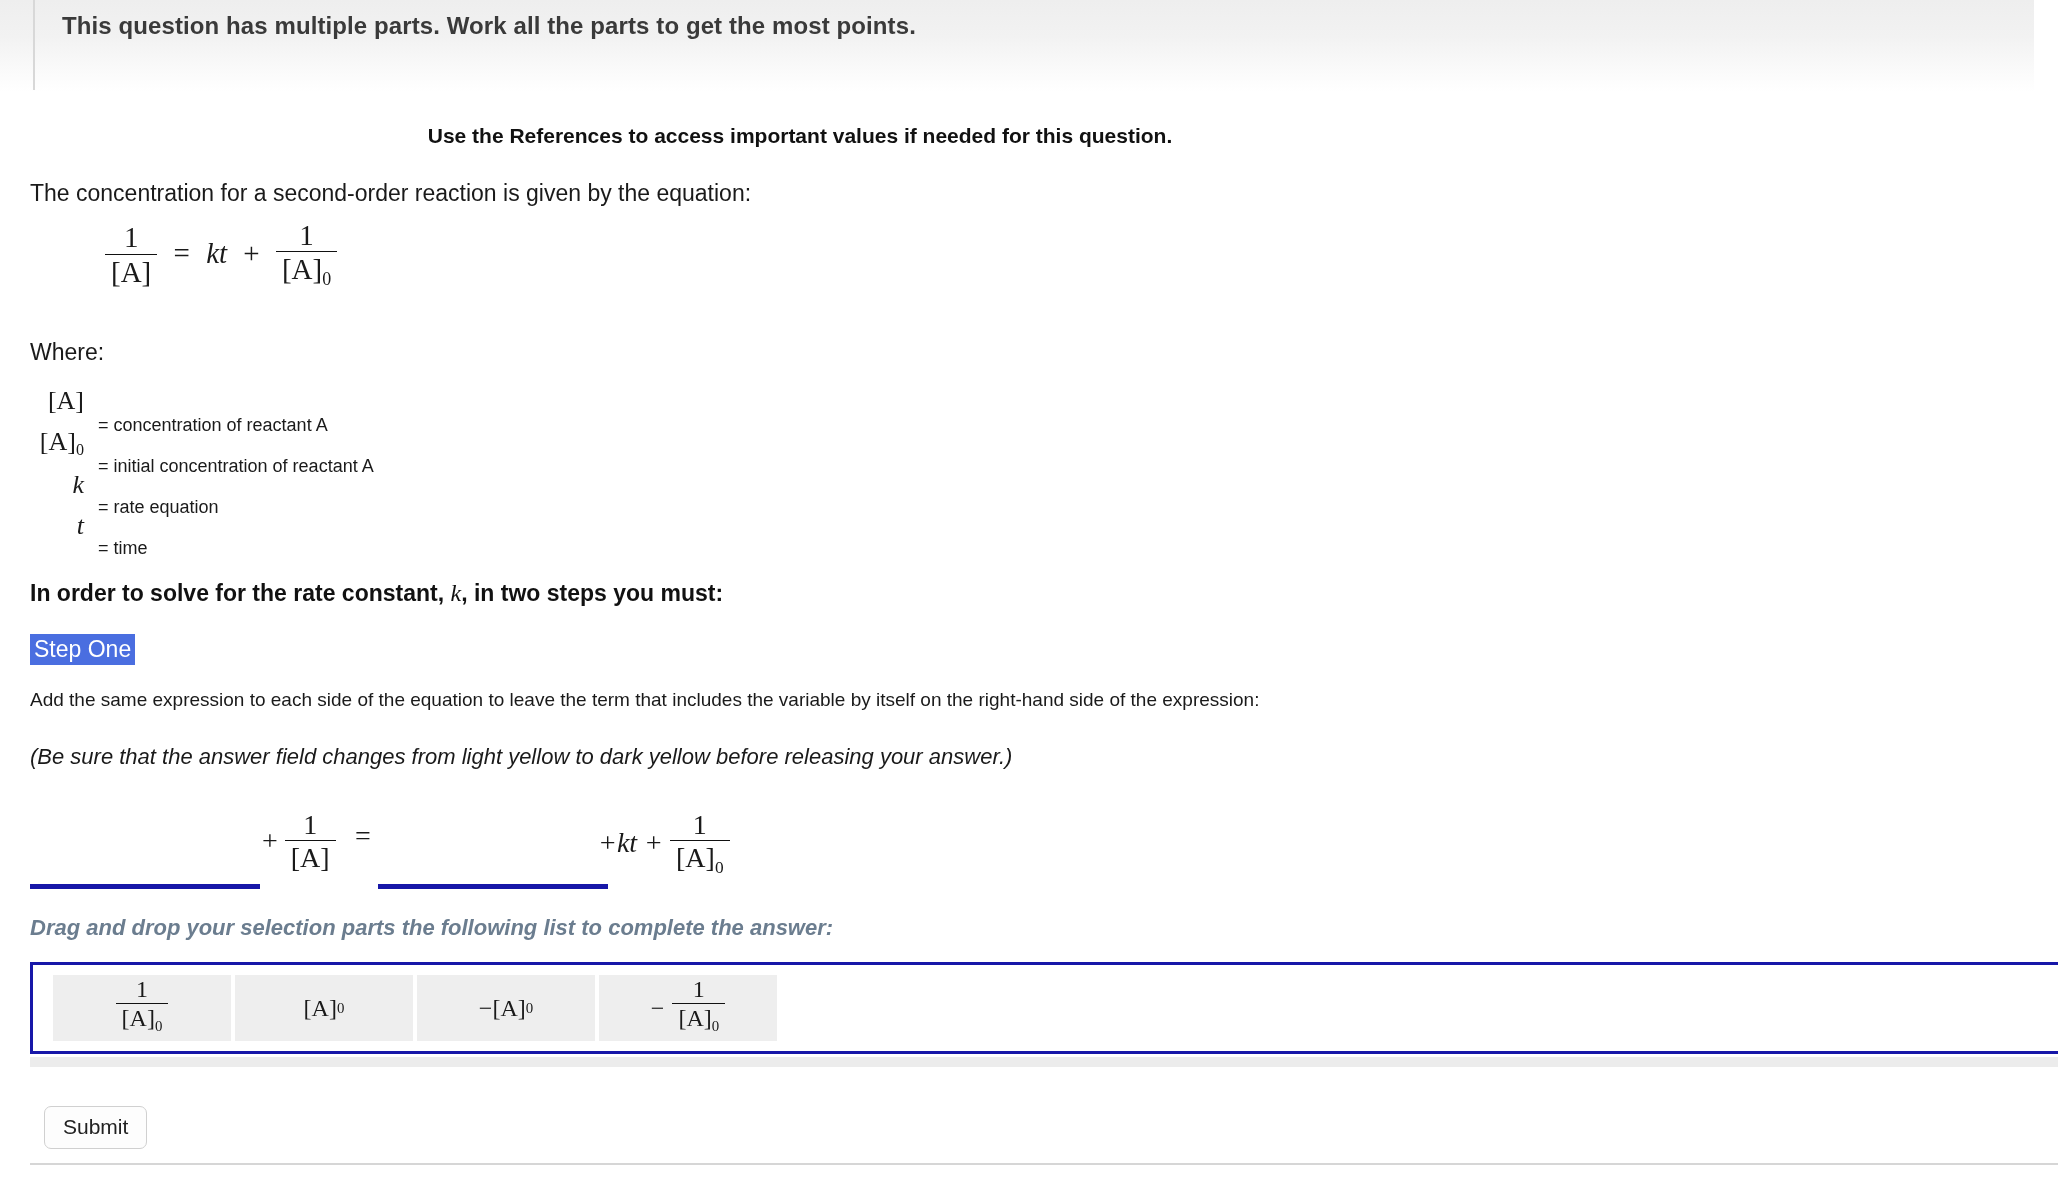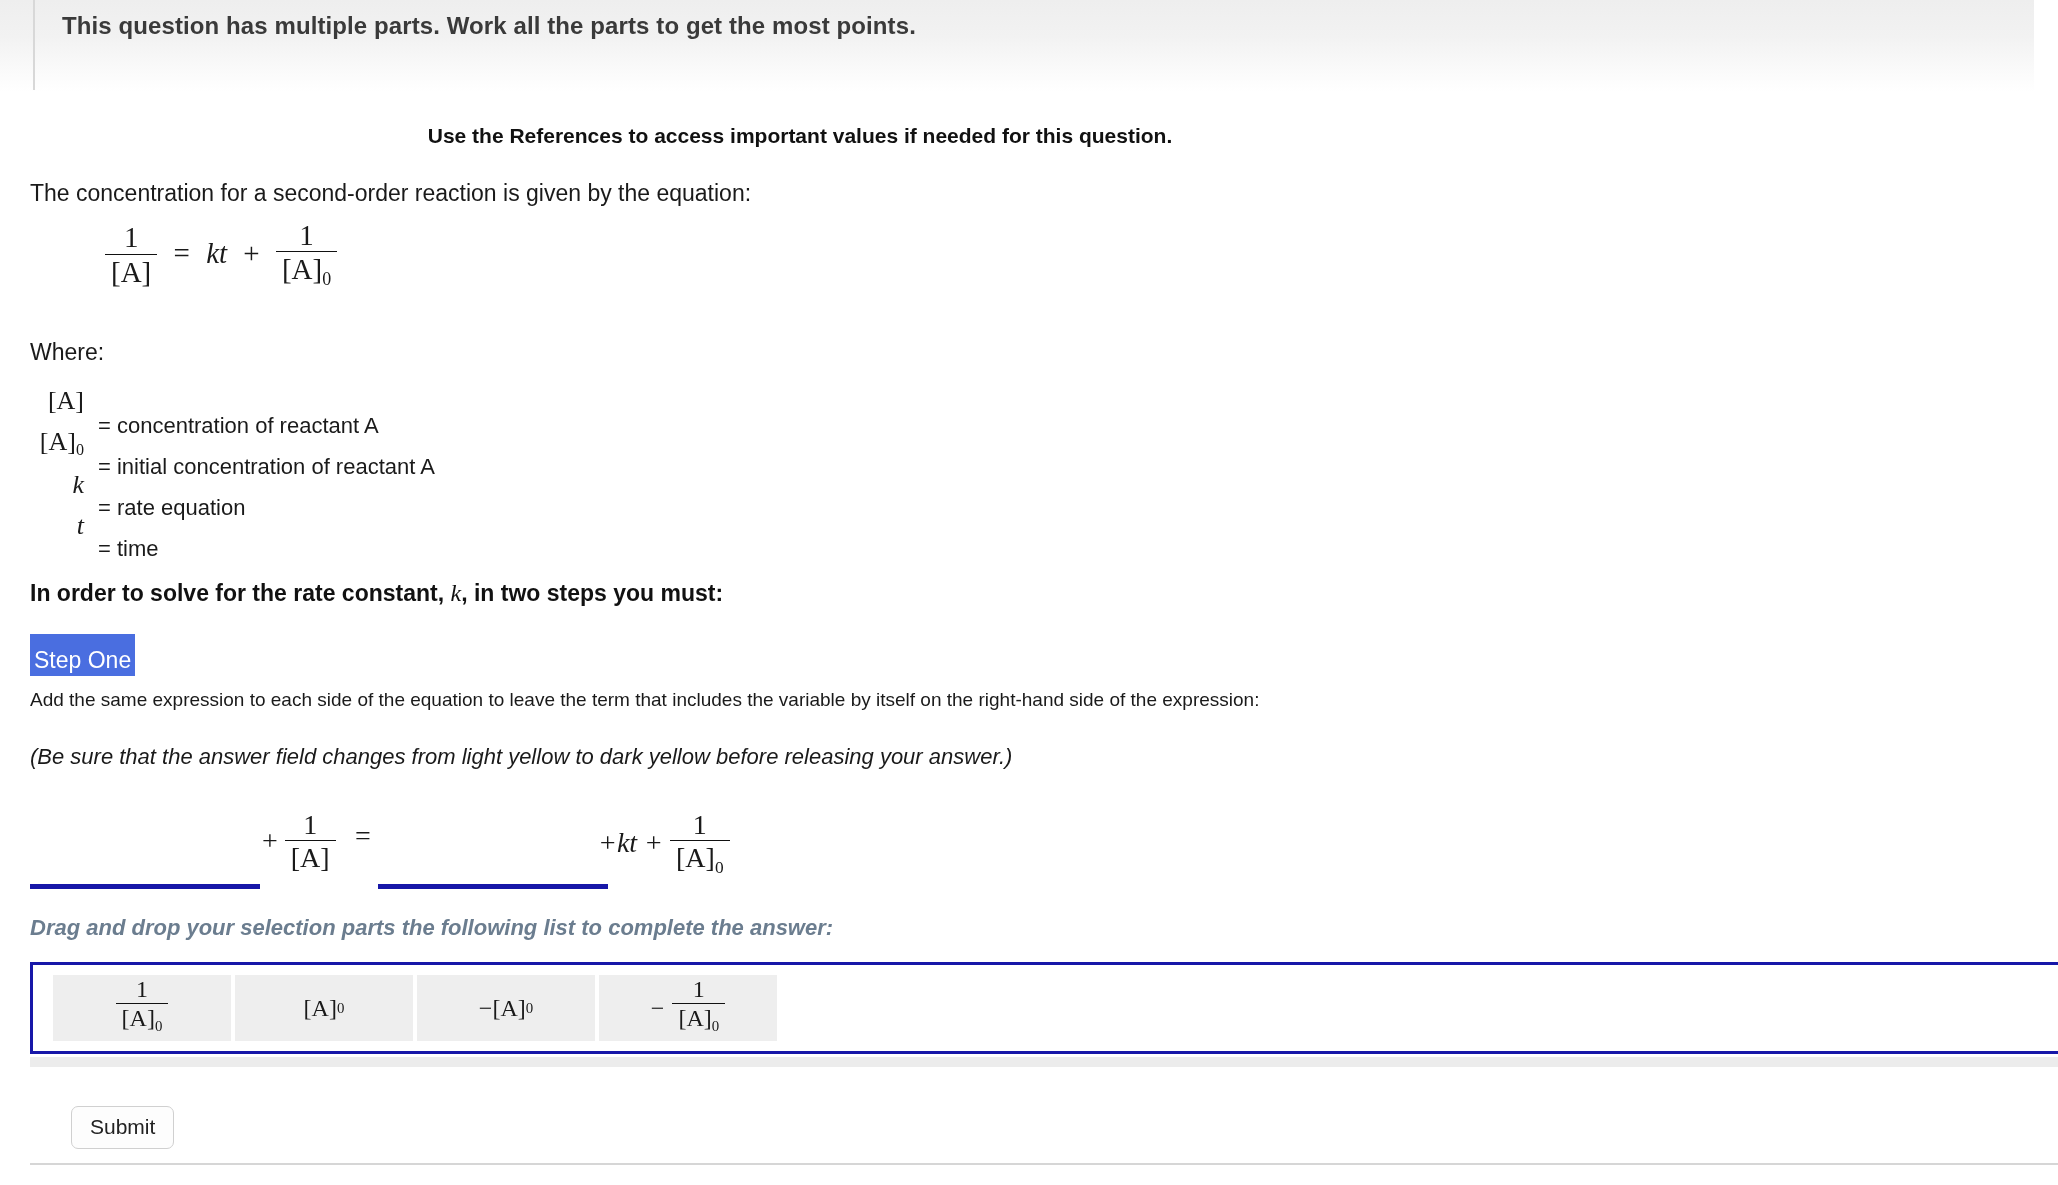--- a/index.html
+++ b/index.html
@@ -115,40 +115,40 @@
     height: 41px;
     white-space: nowrap;
   }
   .where-sym {
     width: 68px;
     text-align: right;
     padding-right: 14px;
     font-size: 26px;
     box-sizing: border-box;
   }
-  .where-def { font-size: 22px; margin-top: 46px; }
+  .where-def { font-size: 18px; margin-top: 46px; }
 
   
   .solve-head {
     position: absolute;
     left: 30px; top: 580px;
     font-size: 23px;
     font-weight: bold;
     color: #111;
     white-space: nowrap;
   }
   .solve-head .math { font-weight: normal; font-size: 24px; }
 
   .step-label {
     position: absolute;
     left: 30px; top: 634px;
     font-size: 23px;
     background: #4a6ee0;
     color: #ffffff;
-    padding: 13px 4px 3px 4px;
+    padding: 2px 4px 3px 4px;
     line-height: 1.15;
   }
 
   .instruction {
     position: absolute;
     left: 30px; top: 689px;
     font-size: 19px;
     color: #1a1a1a;
     white-space: nowrap;
     text-align: center;
@@ -235,21 +235,20 @@
     position: absolute;
     left: 44px; top: 1106px;
     padding: 8px 18px 9px 18px;
     font-size: 21px;
     font-family: "Liberation Sans", sans-serif;
     color: #222;
     background: #fdfdfd;
     border: 1px solid #d0d0d0;
     border-radius: 7px;
     cursor: pointer;
-    margin-left: 27px;
   }
   .bottom-rule {
     position: absolute;
     left: 30px; top: 1163px;
     width: 2028px;
     height: 2px;
     background: #d6d6d6;
   }
 </style>
 </head>

